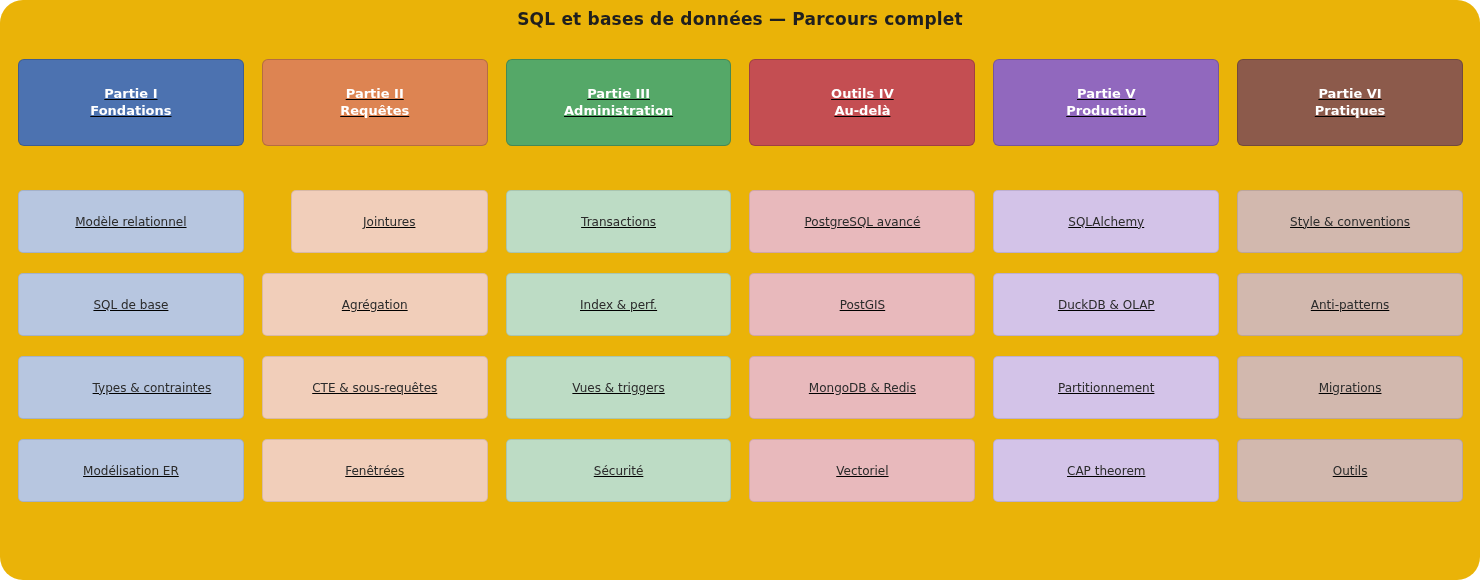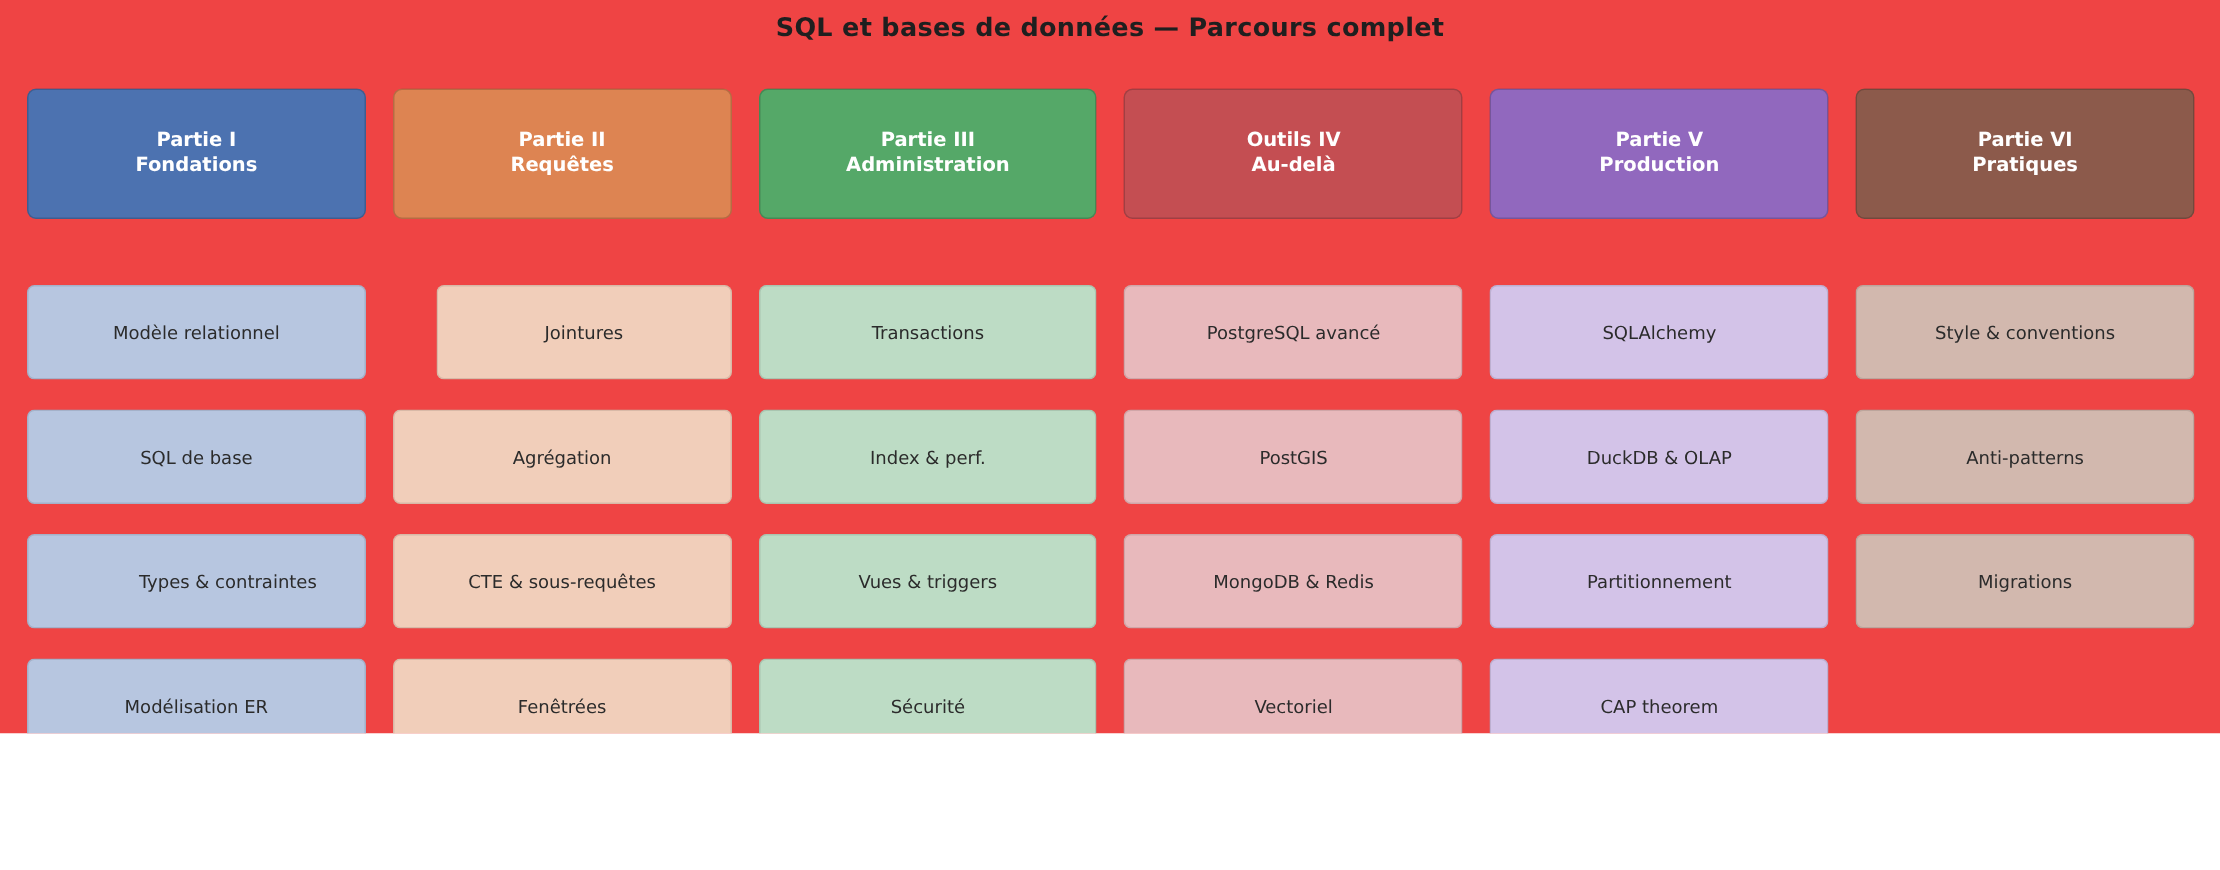--- a/index.html
+++ b/index.html
@@ -1,23 +1,24 @@
 <!DOCTYPE html>
 <html><head>
 <meta charset="utf-8">
 <style>
   * { margin: 0; padding: 0; box-sizing: border-box; }
   html, body { background: #ffffff; }
   .canvas {
     position: relative;
     width: 1480px;
-    height: 489px;
-    background: #ef4444;
+    height: 580px;
+    background: #eab308;
     font-family: "DejaVu Sans", "Liberation Sans", sans-serif;
     overflow: hidden;
+    border-radius: 23px;
   }
   .title {
     position: absolute;
     top: 9px;
     left: 0;
     width: 100%;
     text-align: center;
     font-size: 17px;
     font-weight: bold;
     color: #1f1f1f;
@@ -25,21 +26,21 @@
   }
   .grid {
     position: absolute;
     top: 59px;
     left: 18px;
     width: 1445px;
     display: grid;
     grid-template-columns: repeat(6, 1fr);
     column-gap: 18px;
   }
-  .column { display: flex; flex-direction: column; }
+  .column { display: flex; flex-direction: column; text-decoration: underline; }
   .header-card {
     height: 87px;
     border-radius: 6px;
     border: 1.5px solid rgba(0,0,0,0.18);
     display: flex;
     flex-direction: column;
     align-items: center;
     justify-content: center;
     color: #ffffff;
     font-weight: bold;
@@ -124,15 +125,16 @@
       </div>
 
   <div class="column">
     <div class="header-card" style="background: rgb(140, 90, 75); color: rgb(255, 255, 255);">
       <div>Partie VI</div>
       <div>Pratiques</div>
     </div>
   <div class="item-card" style="background: rgb(210, 184, 174); color: rgb(43, 43, 43);">Style &amp; conventions</div>
         <div class="item-card" style="background: rgb(210, 184, 174); color: rgb(43, 43, 43);">Anti-patterns</div>
         <div class="item-card" style="background: rgb(210, 184, 174); color: rgb(43, 43, 43);">Migrations</div>
+        <div class="item-card" style="background: rgb(210, 184, 174); color: rgb(43, 43, 43);">Outils</div>
       </div>
 </div>
 </div>
 
 </body></html>

